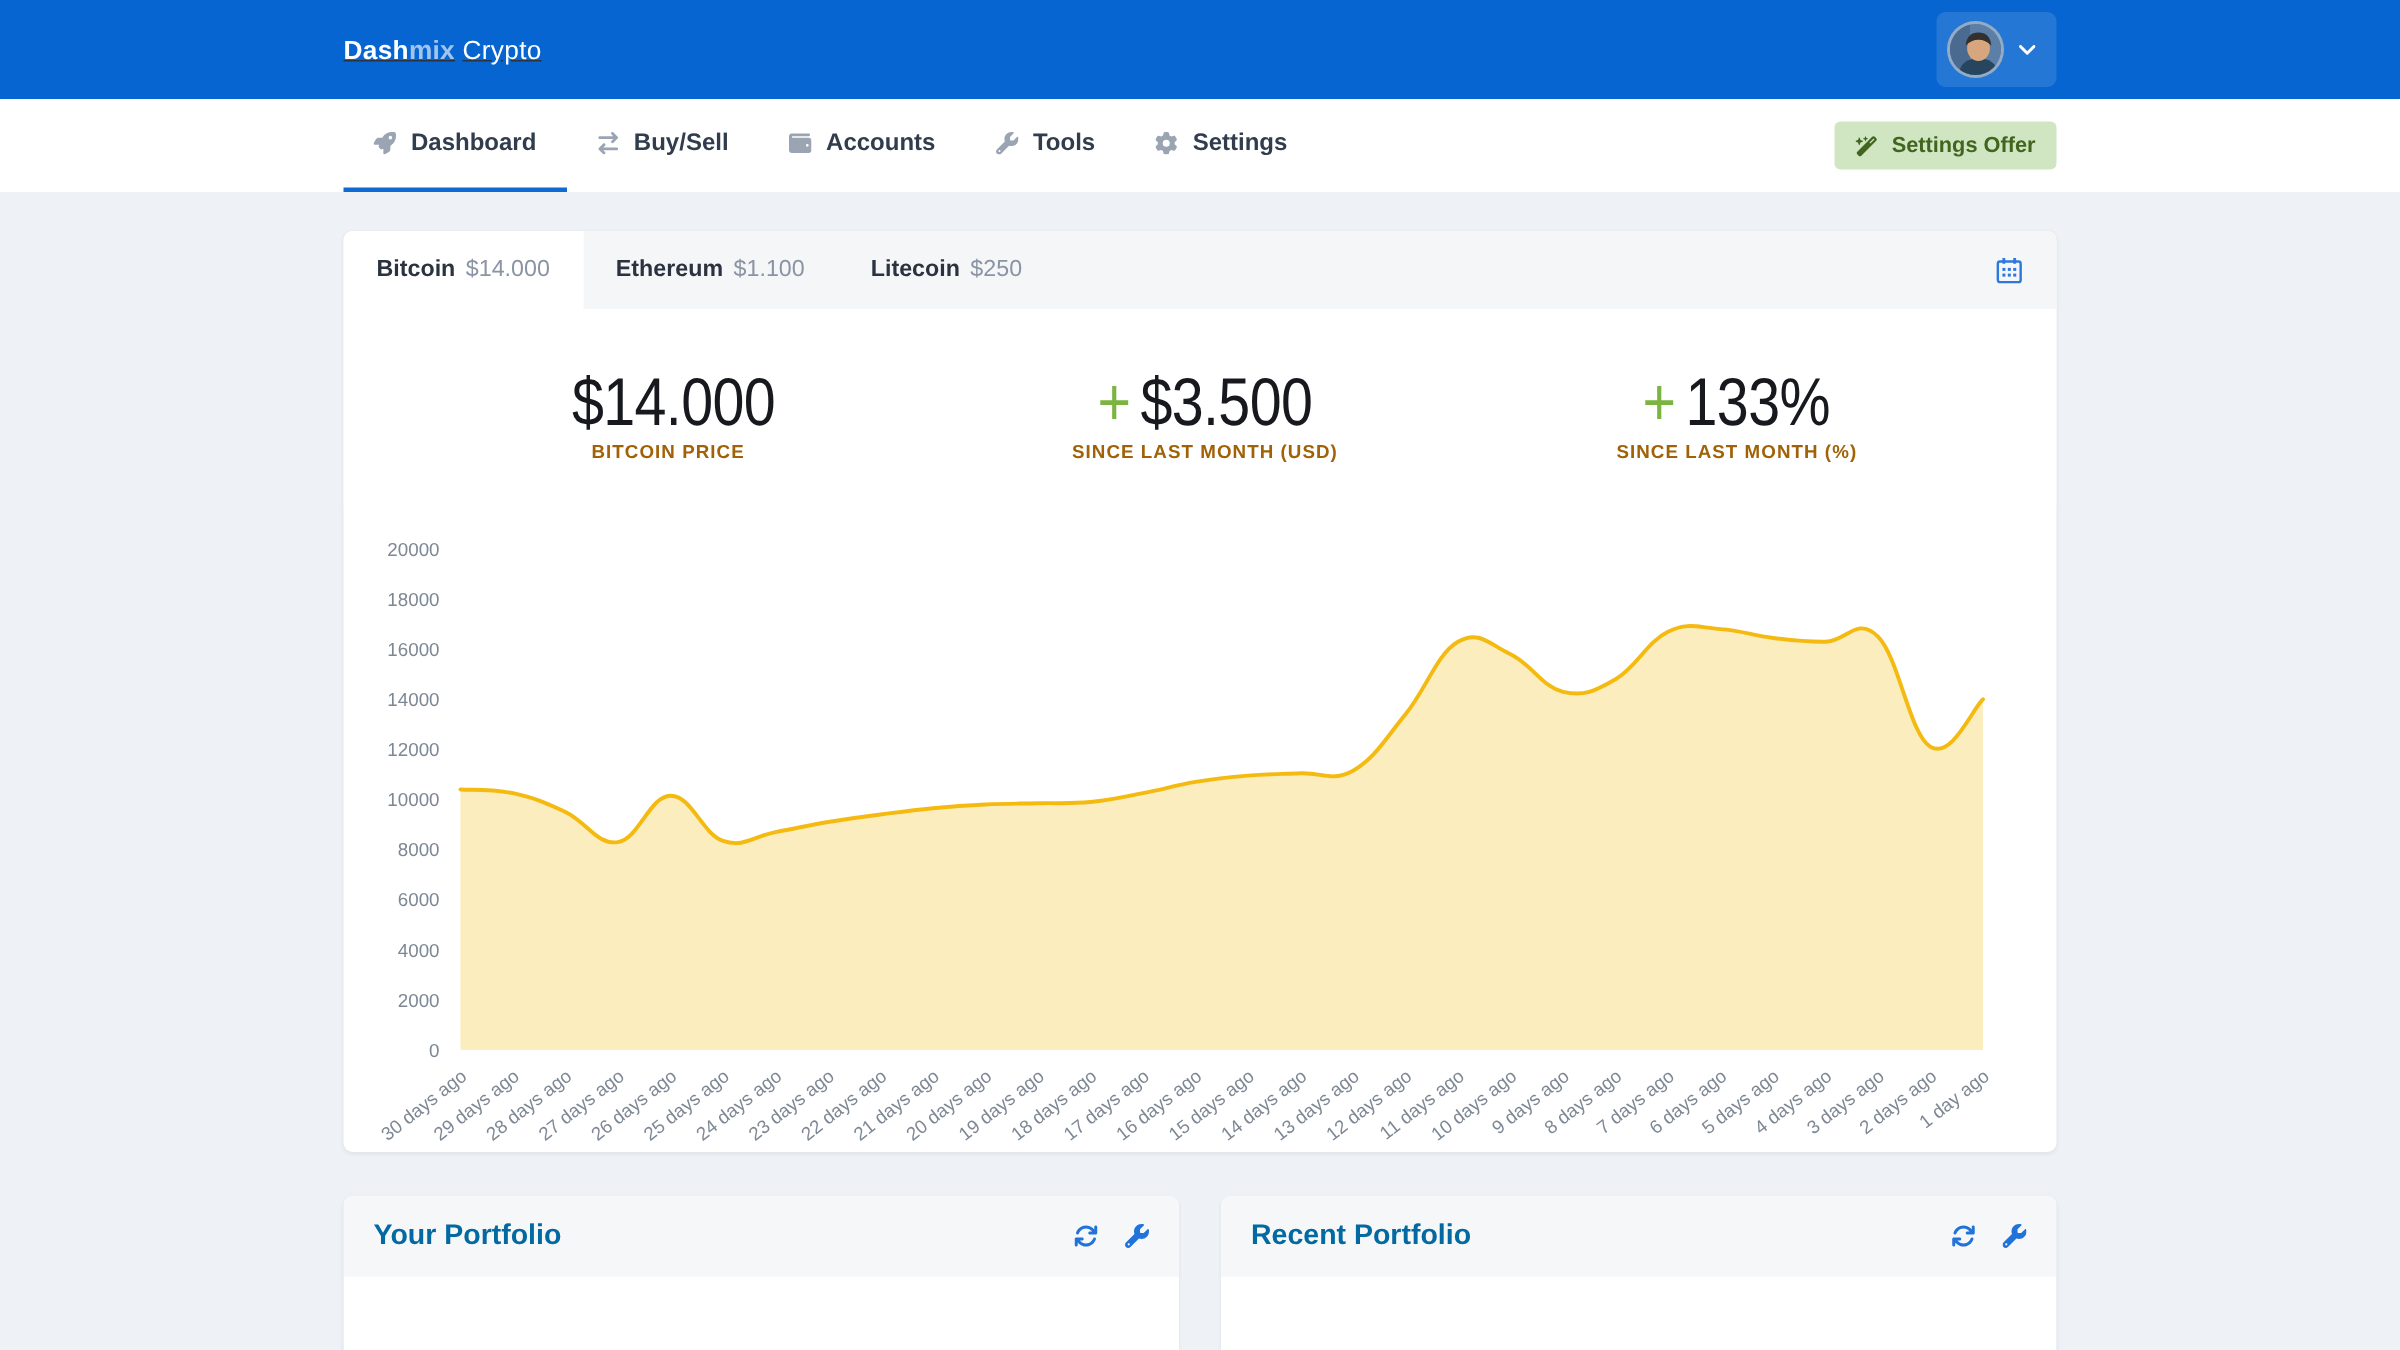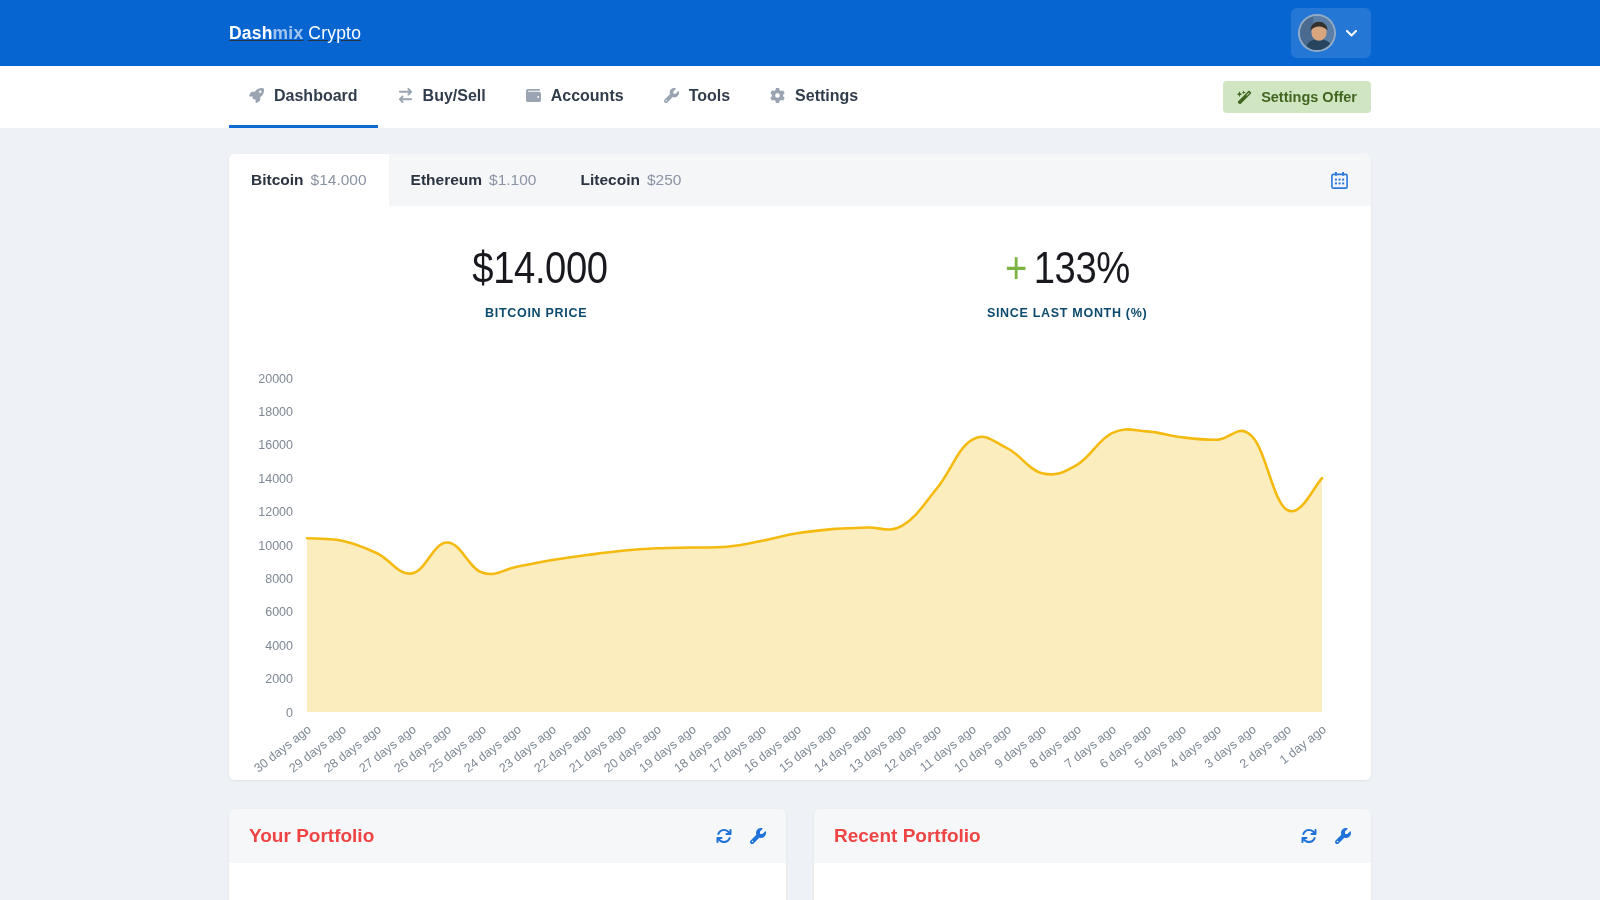--- a/index.html
+++ b/index.html
@@ -43,32 +43,32 @@
   .ctab .cprice { color:#8b94a3; }
   .ctab.active { background:#fff; }
   .cal-btn { margin-left:auto; align-self:center; background:none; border:none; cursor:pointer;
              padding:6px 22px 6px 6px; color:#2d78dc; display:flex; }
 
   .stats { display:flex; justify-content:space-around; padding:36px 40px 30px; background:#fff; }
   .stat { text-align:center; }
   .stat-value { font-size:45px; font-weight:300; color:#17191e; letter-spacing:-.5px;
                 display:inline-block; transform:scaleX(.85); white-space:nowrap; }
   .stat-value .plus { color:#7bb440; margin-right:8px; }
-  .stat-label { margin-top:12px; font-size:12.5px; font-weight:bold; letter-spacing:.7px;
-                color:#0c4a6e; text-transform:uppercase; }
+  .stat-label { margin-top:0; font-size:12.5px; font-weight:bold; letter-spacing:.7px;
+                color:#a16207; text-transform:uppercase; }
 
   .chart-wrap { padding:0; }
   .chart-wrap svg { display:block; width:1142px; height:430px; }
   .tick { fill:#7e8894; font-size:12.5px; font-family:"Liberation Sans", sans-serif; }
 
   
   .row { display:flex; gap:28px; margin-top:29px; }
   .panel { flex:1; border-radius:6px 6px 0 0; overflow:hidden; box-shadow:0 1px 3px rgba(25,35,60,.07); }
   .panel-head { background:#f6f7f9; padding:16px 20px; display:flex; align-items:center; justify-content:space-between; }
-  .panel-title { font-size:19px; color:#ef4444; }
+  .panel-title { font-size:19px; color:#0369a1; }
   .panel-actions { display:flex; align-items:center; gap:18px; }
   .icon-btn { background:none; border:none; cursor:pointer; color:#2173da; display:flex; padding:0; }
   .icon-btn svg { width:16px; height:16px; fill:currentColor; }
   .panel-body { background:#fff; height:70px; }
 </style>
 </head>
 <body>
 
 <header class="topbar">
   <div class="container topbar-inner">
@@ -161,20 +161,24 @@
                 <rect x="12.8" y="12" width="2.1" height="2.1"></rect>
             </g>
           </svg>
         </button>
       </div>
 
       <div class="stats">
         <div class="stat">
           <div class="stat-value"><span class="plus"></span><span>$14.000</span></div>
           <div class="stat-label">BITCOIN PRICE</div>
+        </div>
+        <div class="stat">
+          <div class="stat-value"><span class="plus">+</span><span>$3.500</span></div>
+          <div class="stat-label">SINCE LAST MONTH (USD)</div>
         </div>
         <div class="stat">
           <div class="stat-value"><span class="plus">+</span><span>133%</span></div>
           <div class="stat-label">SINCE LAST MONTH (%)</div>
         </div>
       </div>
 
       <div class="chart-wrap">
         <svg id="price-chart" viewBox="0 0 1142 430">
             <text x="64" y="366.5" text-anchor="end" class="tick">0</text>

